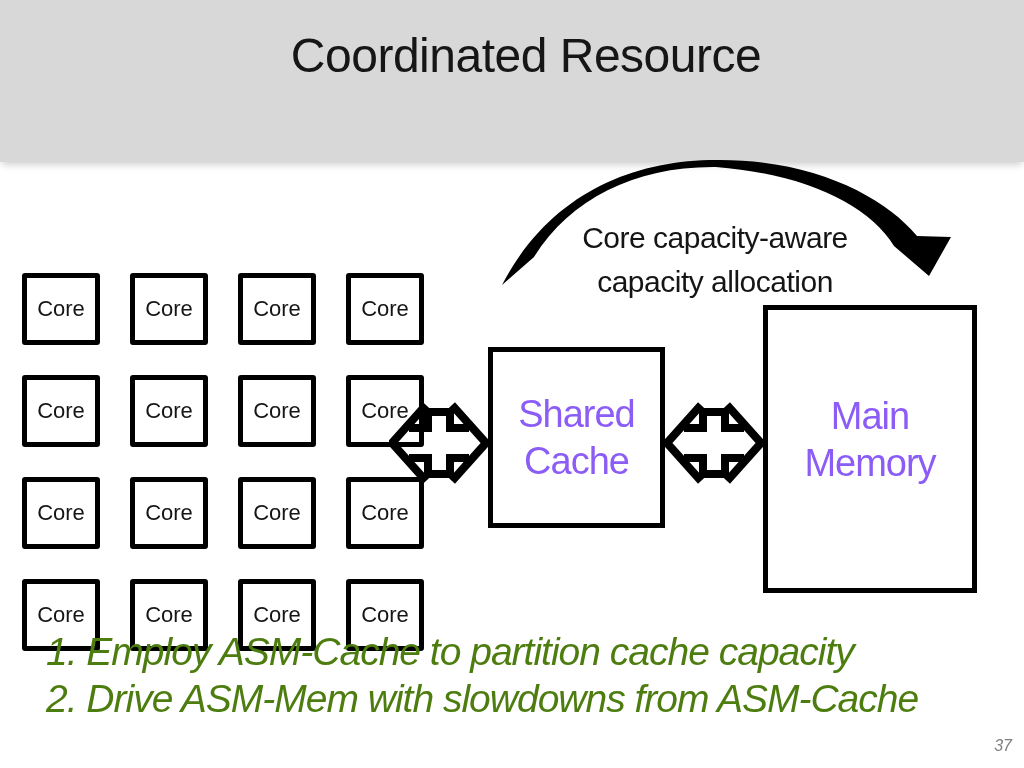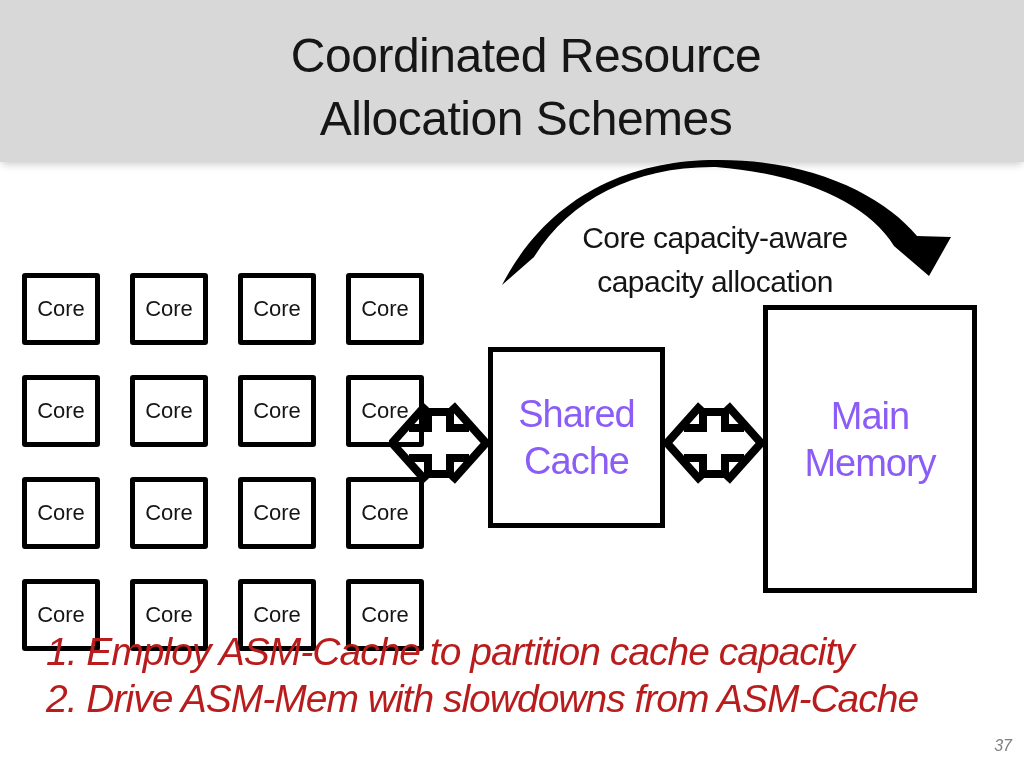--- a/index.html
+++ b/index.html
@@ -86,39 +86,38 @@
   .dbl-arrow.left  { left: 389px; top: 401px; }
   .dbl-arrow.right { left: 664px; top: 401px; }
   .dbl-arrow path { stroke: var(--shape-stroke, #000); stroke-width: 8; fill: none; }
   .notes {
     position: absolute;
     left: 46px; top: 628px;
     font-style: italic;
     font-size: 39px;
     line-height: 47px;
     letter-spacing: -1px;
-    color: #b91c1c;
+    color: #4d7c0f;
   }
   .page-number {
     position: absolute;
     right: 12px; bottom: 13px;
     font-size: 16px;
     color: var(--page-number, #7f7f7f);
     font-style: italic;
   }
 </style>
 </head>
 <body>
 
 <div class="slide">
 
   <header class="title-band">
     <h1>
       <span>Coordinated Resource</span><br>
-      <span>Allocation Schemes</span>
     </h1>
   </header>
 
   <svg class="curved-arrow" viewBox="480 150 480 140" xmlns="http://www.w3.org/2000/svg">
     <path d="M 502 285
              C 548 196 630 160 716 160
              C 812 159 884 196 917 236
              L 951 237 L 929 276 L 894 246
              C 868 204 804 174 716 167
              C 636 166 570 199 534 257

